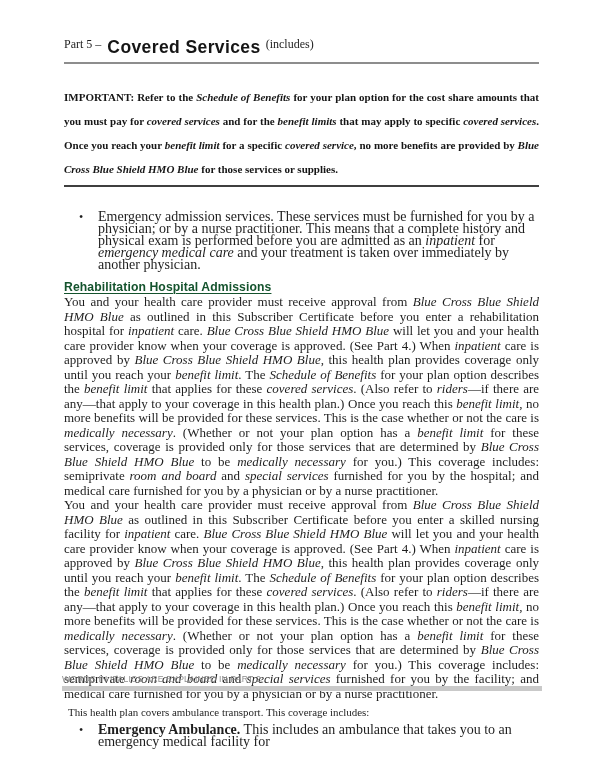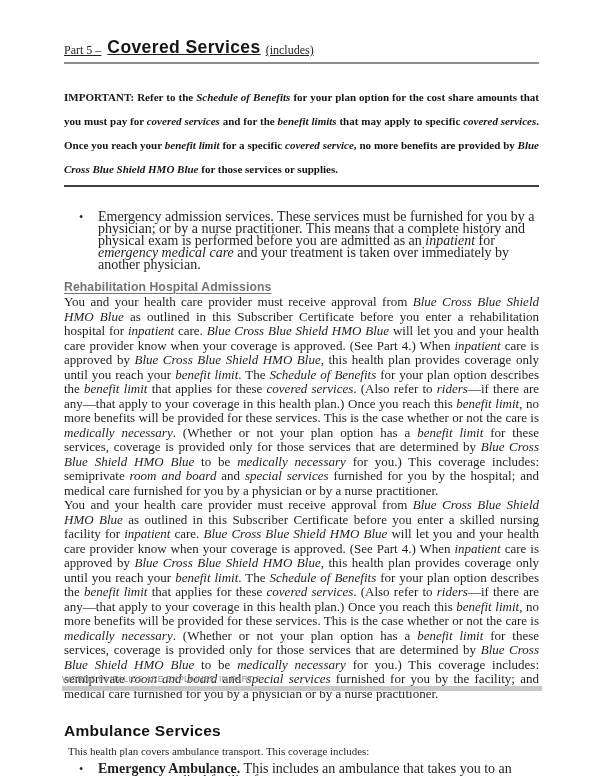--- a/index.html
+++ b/index.html
@@ -7,21 +7,21 @@
     position:relative;
     width:600px;height:776px;
     margin:0 auto;
     background:#ffffff;
     box-sizing:border-box;
     padding:37px 61px 0 64px;
     overflow:hidden;
     color:#1e1e1e;
     font-family:"Liberation Serif", serif;
   }
-  .page-header{display:flex;align-items:flex-end;white-space:nowrap;text-decoration:underline;}
+  .page-header{display:flex;align-items:flex-start;white-space:nowrap;}
   .hdr-serif{font:12px "Liberation Serif", serif;color:#1e1e1e;}
   .hdr-title{font:bold 17.5px "Liberation Sans", sans-serif;letter-spacing:.4px;margin:0 5px 0 6px;color:#151515;}
   .hdr-cont{font:12px "Liberation Serif", serif;}
   .rule{height:0;border:0;}
   .header-rule{border-top:2.5px solid #8d8d8d;margin-top:4px;}
   .important{
     margin:21px 0 0 0;
     font-family:"Liberation Serif", serif;
     font-weight:bold;
     font-size:11px;line-height:24px;
@@ -29,21 +29,21 @@
     color:#161616;
   }
   .notice-rule{border-top:2.3px solid #3f3f3f;margin-top:4px;}
   .bullets{list-style:none;margin:24px 0 0 0;padding:0;
     font-size:14px;line-height:12px;}
   .bullets li{position:relative;padding-left:34px;}
   .bullets li::before{content:"\2022";position:absolute;left:15px;top:0;font-size:12px;}
   .sub-heading{
     margin:9px 0 1px 0;
     font:bold 12.2px/14px "Liberation Sans", sans-serif;
-    letter-spacing:.1px;color:#737373;
+    letter-spacing:.1px;color:#14532d;
     text-decoration:underline;
     text-decoration-thickness:1.4px;
     text-underline-offset:2px;
   }
   .section-para{margin:0;font-size:13px;line-height:14.5px;text-align:justify;}
   .big-heading{
     margin:21px 0 2px 0;
     font:bold 15.5px/18px "Liberation Sans", sans-serif;
     letter-spacing:.3px;color:#131313;
   }
@@ -78,21 +78,20 @@
   <section>
     <h3 class="sub-heading">Rehabilitation Hospital Admissions</h3>
     <p class="section-para"><span>You and your health care provider must receive approval from </span><span class="seg-i">Blue Cross Blue Shield HMO Blue</span><span> as outlined in this Subscriber Certificate before you enter a rehabilitation hospital for </span><span class="seg-i">inpatient</span><span> care. </span><span class="seg-i">Blue Cross Blue Shield HMO Blue</span><span> will let you and your health care provider know when your coverage is approved. (See Part 4.) When </span><span class="seg-i">inpatient</span><span> care is approved by </span><span class="seg-i">Blue Cross Blue Shield HMO Blue</span><span>, this health plan provides coverage only until you reach your </span><span class="seg-i">benefit limit</span><span>. The </span><span class="seg-i">Schedule of Benefits</span><span> for your plan option describes the </span><span class="seg-i">benefit limit</span><span> that applies for these </span><span class="seg-i">covered services</span><span>. (Also refer to </span><span class="seg-i">riders</span><span>—if there are any—that apply to your coverage in this health plan.) Once you reach this </span><span class="seg-i">benefit limit</span><span>, no more benefits will be provided for these services. This is the case whether or not the care is </span><span class="seg-i">medically necessary</span><span>. (Whether or not your plan option has a </span><span class="seg-i">benefit limit</span><span> for these services, coverage is provided only for those services that are determined by </span><span class="seg-i">Blue Cross Blue Shield HMO Blue</span><span> to be </span><span class="seg-i">medically necessary</span><span> for you.) This coverage includes: semiprivate </span><span class="seg-i">room and board</span><span> and </span><span class="seg-i">special services</span><span> furnished for you by the hospital; and medical care furnished for you by a physician or by a nurse practitioner.</span></p>
   </section>
 
   <section>
     <p class="section-para"><span>You and your health care provider must receive approval from </span><span class="seg-i">Blue Cross Blue Shield HMO Blue</span><span> as outlined in this Subscriber Certificate before you enter a skilled nursing facility for </span><span class="seg-i">inpatient</span><span> care. </span><span class="seg-i">Blue Cross Blue Shield HMO Blue</span><span> will let you and your health care provider know when your coverage is approved. (See Part 4.) When </span><span class="seg-i">inpatient</span><span> care is approved by </span><span class="seg-i">Blue Cross Blue Shield HMO Blue</span><span>, this health plan provides coverage only until you reach your </span><span class="seg-i">benefit limit</span><span>. The </span><span class="seg-i">Schedule of Benefits</span><span> for your plan option describes the </span><span class="seg-i">benefit limit</span><span> that applies for these </span><span class="seg-i">covered services</span><span>. (Also refer to </span><span class="seg-i">riders</span><span>—if there are any—that apply to your coverage in this health plan.) Once you reach this </span><span class="seg-i">benefit limit</span><span>, no more benefits will be provided for these services. This is the case whether or not the care is </span><span class="seg-i">medically necessary</span><span>. (Whether or not your plan option has a </span><span class="seg-i">benefit limit</span><span> for these services, coverage is provided only for those services that are determined by </span><span class="seg-i">Blue Cross Blue Shield HMO Blue</span><span> to be </span><span class="seg-i">medically necessary</span><span> for you.) This coverage includes: semiprivate </span><span class="seg-i">room and board</span><span> and </span><span class="seg-i">special services</span><span> furnished for you by the facility; and medical care furnished for you by a physician or by a nurse practitioner.</span></p>
   </section>
 
   <section>
-    <h2 class="big-heading">Ambulance Services</h2>
     <p class="amb-intro">This health plan covers ambulance transport. This coverage includes:</p>
     <ul class="bullets amb-bullets">
       <li><span class="seg-b">Emergency Ambulance.</span><span> This includes an ambulance that takes you to an emergency medical facility for </span></li>
     </ul>
   </section>
 
   <div class="page-footer">
     <div class="footer-note">WORDS IN ITALICS ARE EXPLAINED IN PART 2.</div>
     <div class="footer-bar"></div>
   </div>

